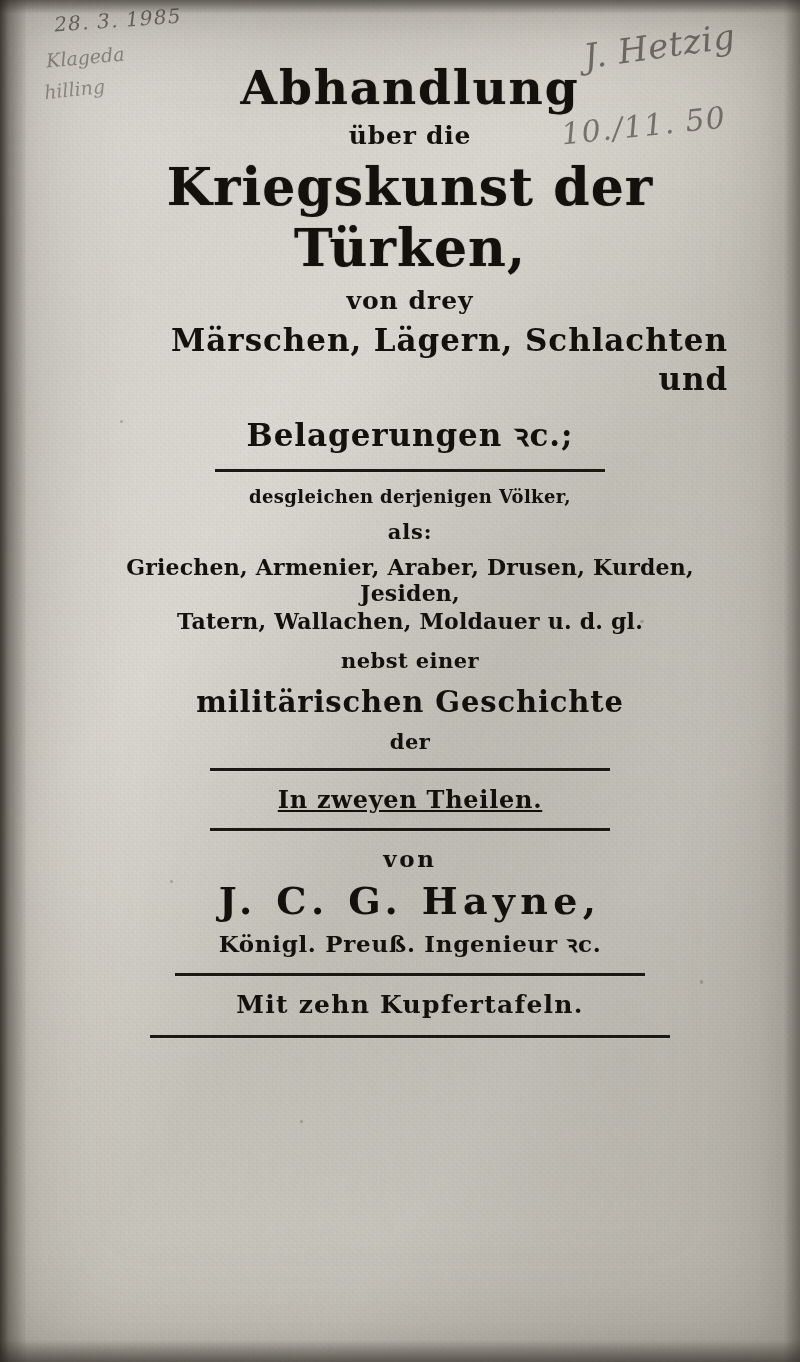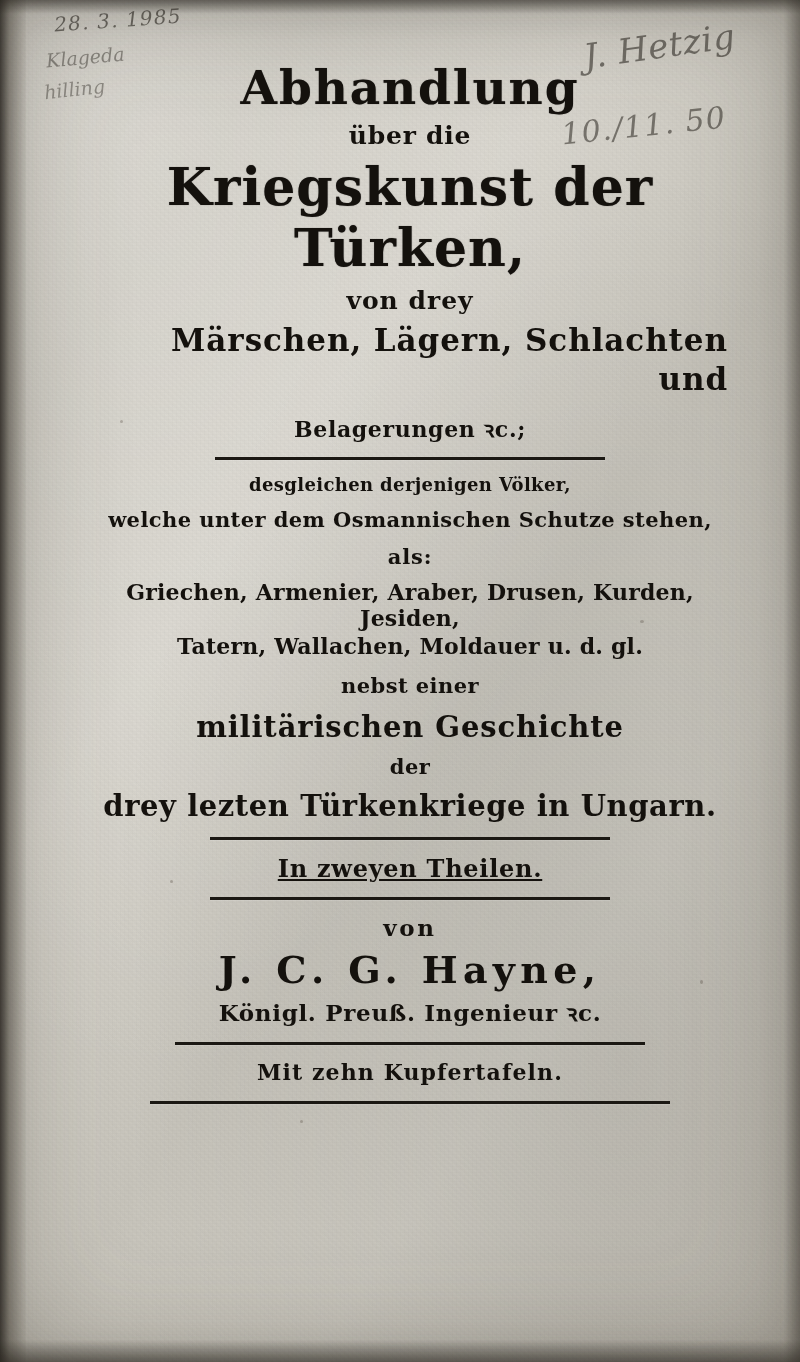--- a/index.html
+++ b/index.html
@@ -104,21 +104,21 @@
     letter-spacing: 0.04em;
   }
   .l-maerschen {
     font-size: 31px;
     line-height: 1.25;
     margin: 4px 0 14px;
     letter-spacing: 0.03em;
     text-align: right;
   }
   .l-belagerungen {
-    font-size: 22px;
+    font-size: 31px;
     margin: 12px 0 6px;
     letter-spacing: 0.03em;
   }
 
   .rule {
     height: 3px;
     background: #1b1813;
     margin: 14px auto 14px;
     width: 400px;
     box-shadow: 0 1px 0 rgba(255,255,255,0.12);
@@ -138,21 +138,21 @@
   .l-der { font-size: 21px; margin: 8px 0 10px; }
   .l-drey { font-size: 29px; margin: 10px 0 6px; letter-spacing: 0.02em;}
   .l-theilen { font-size: 24px; margin: 12px 0 12px; letter-spacing: 0.03em; text-decoration: underline;}
   .l-von { font-size: 23px; margin: 10px 0 4px; letter-spacing: 0.12em;}
   .l-author {
     font-size: 38px;
     margin: 6px 0 4px;
     letter-spacing: 0.14em;
   }
   .l-authorsub { font-size: 23px; margin: 4px 0 12px; letter-spacing: 0.03em;}
-  .l-kupfer { font-size: 22px; margin: 4px 0 16px; letter-spacing: 0.05em;}
+  .l-kupfer { font-size: 25px; margin: 4px 0 16px; letter-spacing: 0.05em;}
 
   .imprint { margin-top: 56px; }
   .l-berlin { font-size: 28px; margin: 6px 0 10px; letter-spacing: 0.06em;}
   .l-nicolai { font-size: 28px; margin: 4px 0 0; letter-spacing: 0.05em;}
 
   
   .hand {
     position: absolute;
     z-index: 5;
     font-family: "DejaVu Serif", serif;
@@ -214,28 +214,26 @@
     <div class="fraktur l-abhandlung">Abhandlung</div>
     <div class="fraktur l-ueberdie">über die</div>
     <div class="fraktur l-kriegskunst">Kriegskunst der Türken,</div>
     <div class="fraktur l-vonihren">von drey</div>
     <div class="fraktur l-maerschen">Märschen, Lägern, Schlachten und</div>
     <div class="fraktur l-belagerungen">Belagerungen ꝛc.;</div>
 
     <div class="rule short"></div>
 
     <div class="fraktur l-desgleichen">desgleichen derjenigen Völker,</div>
-    <div class="fraktur l-welche">welche unter dem Osmannischen Schutze stehen,</div>
     <div class="fraktur l-als">als:</div>
     <div class="fraktur l-voelker1">Griechen, Armenier, Araber, Drusen, Kurden, Jesiden,</div>
     <div class="fraktur l-voelker2">Tatern, Wallachen, Moldauer u. d. gl.</div>
     <div class="fraktur l-nebst">nebst einer</div>
     <div class="fraktur l-militaer">militärischen Geschichte</div>
     <div class="fraktur l-der">der</div>
-    <div class="fraktur l-drey">drey lezten Türkenkriege in Ungarn.</div>
 
     <div class="rule mid"></div>
 
     <div class="fraktur l-theilen">In zweyen Theilen.</div>
 
     <div class="rule mid"></div>
 
     <div class="fraktur l-von">von</div>
     <div class="fraktur l-author">J. C. G. Hayne,</div>
     <div class="fraktur l-authorsub">Königl. Preuß. Ingenieur ꝛc.</div>

